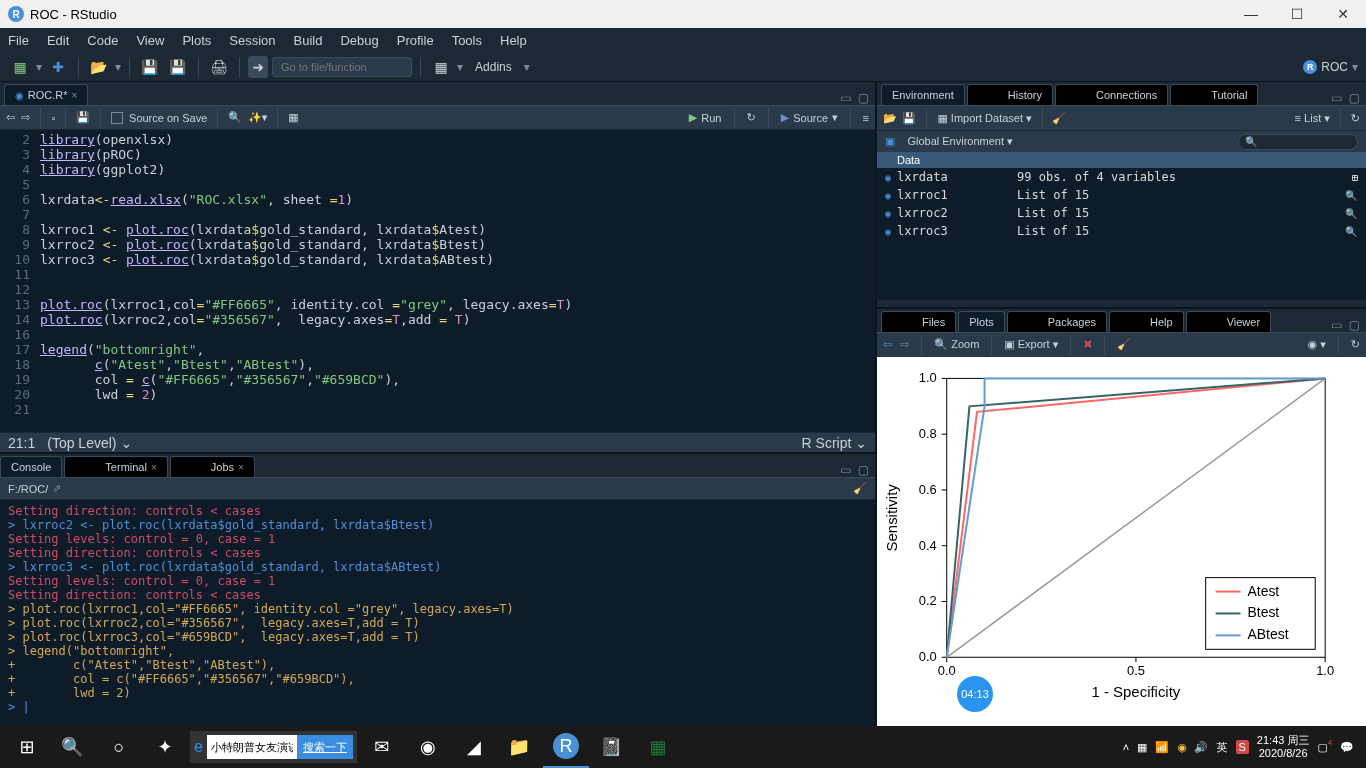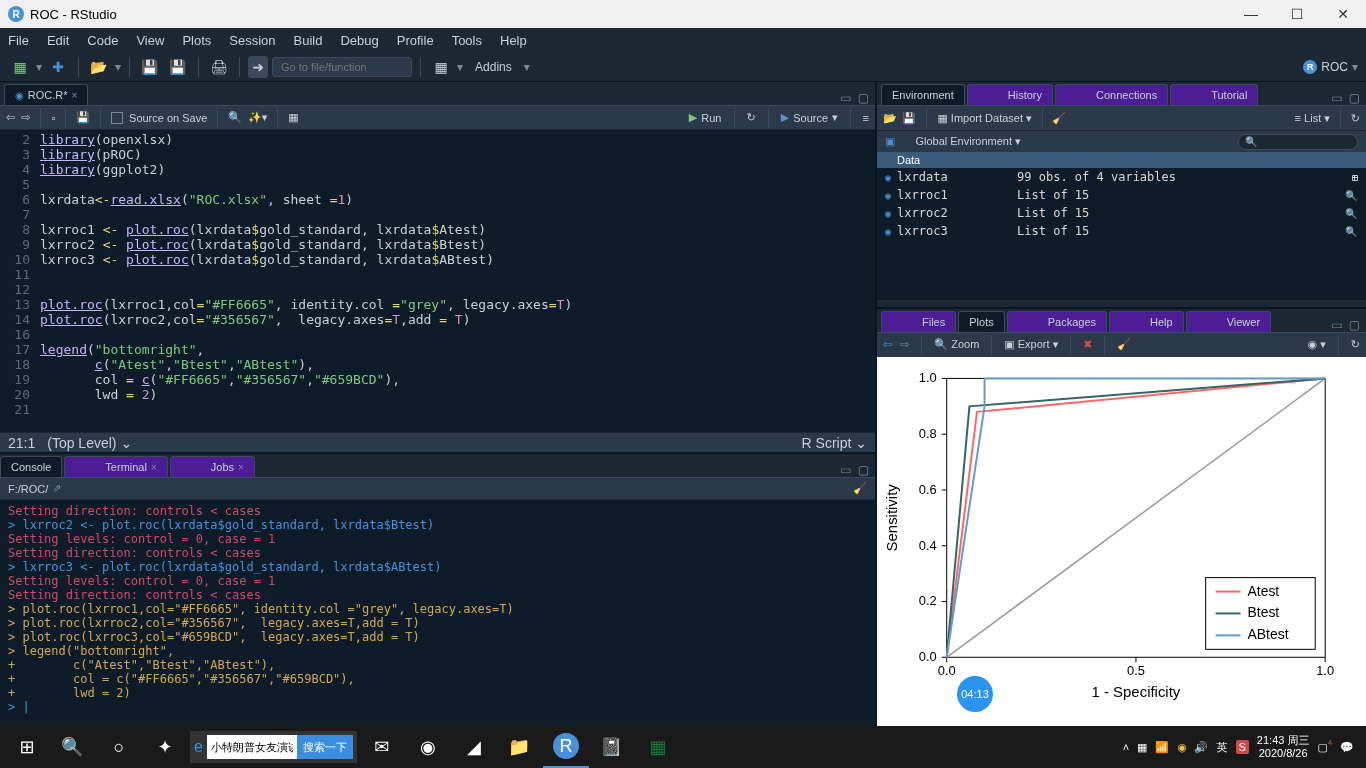--- a/index.html
+++ b/index.html
@@ -16,21 +16,21 @@
 .goto-file { background: #2a3a4a; border: 1px solid #3a4a5a; color: #7a8a9a; padding: 2px 8px; width: 140px; height: 20px; font-size: 11px; border-radius: 3px; }
 .addins { color: #c8d0d8; font-size: 12px; padding: 2px 8px; }
 .proj-label { margin-left: auto; display: flex; align-items: center; gap: 4px; color: #c8d0d8; }
 .proj-label .r-icon-sm { width: 14px; height: 14px; background: #4a90d9; border-radius: 50%; color: #fff; display: inline-flex; align-items: center; justify-content: center; font-size: 9px; font-weight: bold; }
 .main-area { display: flex; height: 644px; }
 .left-col { width: 875px; display: flex; flex-direction: column; }
 .right-col { width: 491px; display: flex; flex-direction: column; border-left: 2px solid #0a1520; gap: 7px; }
 .pane { display: flex; flex-direction: column; background: #0e1c2a; }
 .pane-tabs { height: 24px; background: #1c2834; display: flex; align-items: flex-end; border-bottom: 1px solid #3a4a5a; padding-left: 4px; }
 .pane-tab { padding: 4px 10px; background: #0e1c2a; color: #c8d0d8; border: 1px solid #3a4a5a; border-bottom: none; margin-right: 2px; font-size: 11px; display: flex; align-items: center; gap: 4px; border-radius: 3px 3px 0 0; }
-.pane-tab.inactive { background: #4c1d95; padding-left: 40px; }
+.pane-tab.inactive { background: #000000; padding-left: 40px; }
 .pane-tab .close-x { color: #7a8a9a; font-size: 10px; }
 .pane-tab-right { margin-left: auto; display: flex; align-items: center; gap: 6px; padding-right: 6px; color: #7a8a9a; }
 .pane-toolbar { height: 24px; background: #2a3a4a; display: flex; align-items: center; padding: 0 6px; gap: 6px; font-size: 11px; border-bottom: 1px solid #1c2834; }
 .pane-toolbar .tb-item { display: flex; align-items: center; gap: 4px; color: #c8d0d8; }
 .pane-toolbar .right-group { margin-left: auto; display: flex; align-items: center; gap: 8px; }
 .code-area { flex: 1; background: #0e1c2a; font-family: Consolas, monospace; font-size: 13px; overflow: hidden; padding: 2px 0; }
 .code-line { display: flex; white-space: pre; }
 .gutter { width: 40px; text-align: right; padding-right: 10px; color: #5a6a7a; user-select: none; }
 .code-text { flex: 1; }
 .tok-fn { color: #c4b5fd; text-decoration: underline; }
@@ -56,21 +56,21 @@
 .env-row .name { width: 120px; color: #d8d8d8; }
 .env-row .val { flex: 1; color: #d8d8d8; }
 .env-row .grid-icon { color: #fff; font-size: 10px; }
 .plot-toolbar { height: 24px; background: #2a3a4a; display: flex; align-items: center; padding: 0 6px; gap: 8px; font-size: 11px; }
 .plot-area { flex: 1; background: #fff; position: relative; }
 svg.roc-plot { width: 100%; height: 100%; }
 .taskbar { position: absolute; bottom: 0; left: 0; right: 0; height: 42px; background: #1a1a1a; display: flex; align-items: center; padding: 0 4px; }
 .task-item { width: 46px; height: 42px; display: flex; align-items: center; justify-content: center; color: #fff; font-size: 18px; }
 .task-search { display: flex; align-items: center; background: #333; height: 32px; padding: 0 4px; margin: 0 2px; font-size: 12px; color: #ccc; }
 .task-search input { background: #fff; border: none; width: 90px; height: 24px; font-size: 11px; padding: 0 4px; }
-.task-search button { background: #3b8de0; color: #fff; border: none; height: 24px; padding: 0 6px; font-size: 11px; }
+.task-search button { background: #3b8de0; color: #fff; border: none; height: 24px; padding: 0 6px; font-size: 11px; text-decoration: underline; }
 .tray { margin-left: auto; display: flex; align-items: center; gap: 8px; color: #fff; font-size: 11px; padding-right: 8px; }
 .tray .clock { text-align: center; line-height: 13px; }
 .badge-blue { background: #2a95f0; width: 36px; height: 36px; border-radius: 50%; display: flex; align-items: center; justify-content: center; color: #fff; font-size: 11px; position: absolute; }
 .checkbox-sos { width: 12px; height: 12px; border: 1px solid #7a8a9a; display: inline-block; }
 </style>
 </head>
 <body>
 
 <div class="titlebar">
   <span class="r-icon">R</span>
@@ -255,21 +255,21 @@
         <span class="tb-sep"></span>
         <span>▦ <span>Import Dataset</span> ▾</span>
         <span class="tb-sep"></span>
         <span>🧹</span>
         <span style="margin-left:auto">≡ <span>List</span> ▾</span>
         <span class="tb-sep"></span>
         <span>↻</span>
       </div>
       <div class="env-scope">
         <span style="color:#4a90d9">▣</span>
-        <span style="margin-left:20px"><span>Global Environment</span> ▾</span>
+        <span style="margin-left:12px"><span>Global Environment</span> ▾</span>
         <div class="search-box"><span style="color:#5a6a7a;padding-left:6px;font-size:10px">🔍</span></div>
       </div>
       <div class="env-data-header">Data</div>
       <div class="env-list" id="env-list">
           <div class="env-row">
             <span class="bullet">◉</span>
             <span class="name">lxrdata</span>
             <span class="val">99 obs. of 4 variables</span>
             <span class="grid-icon">⊞</span>
           </div>

